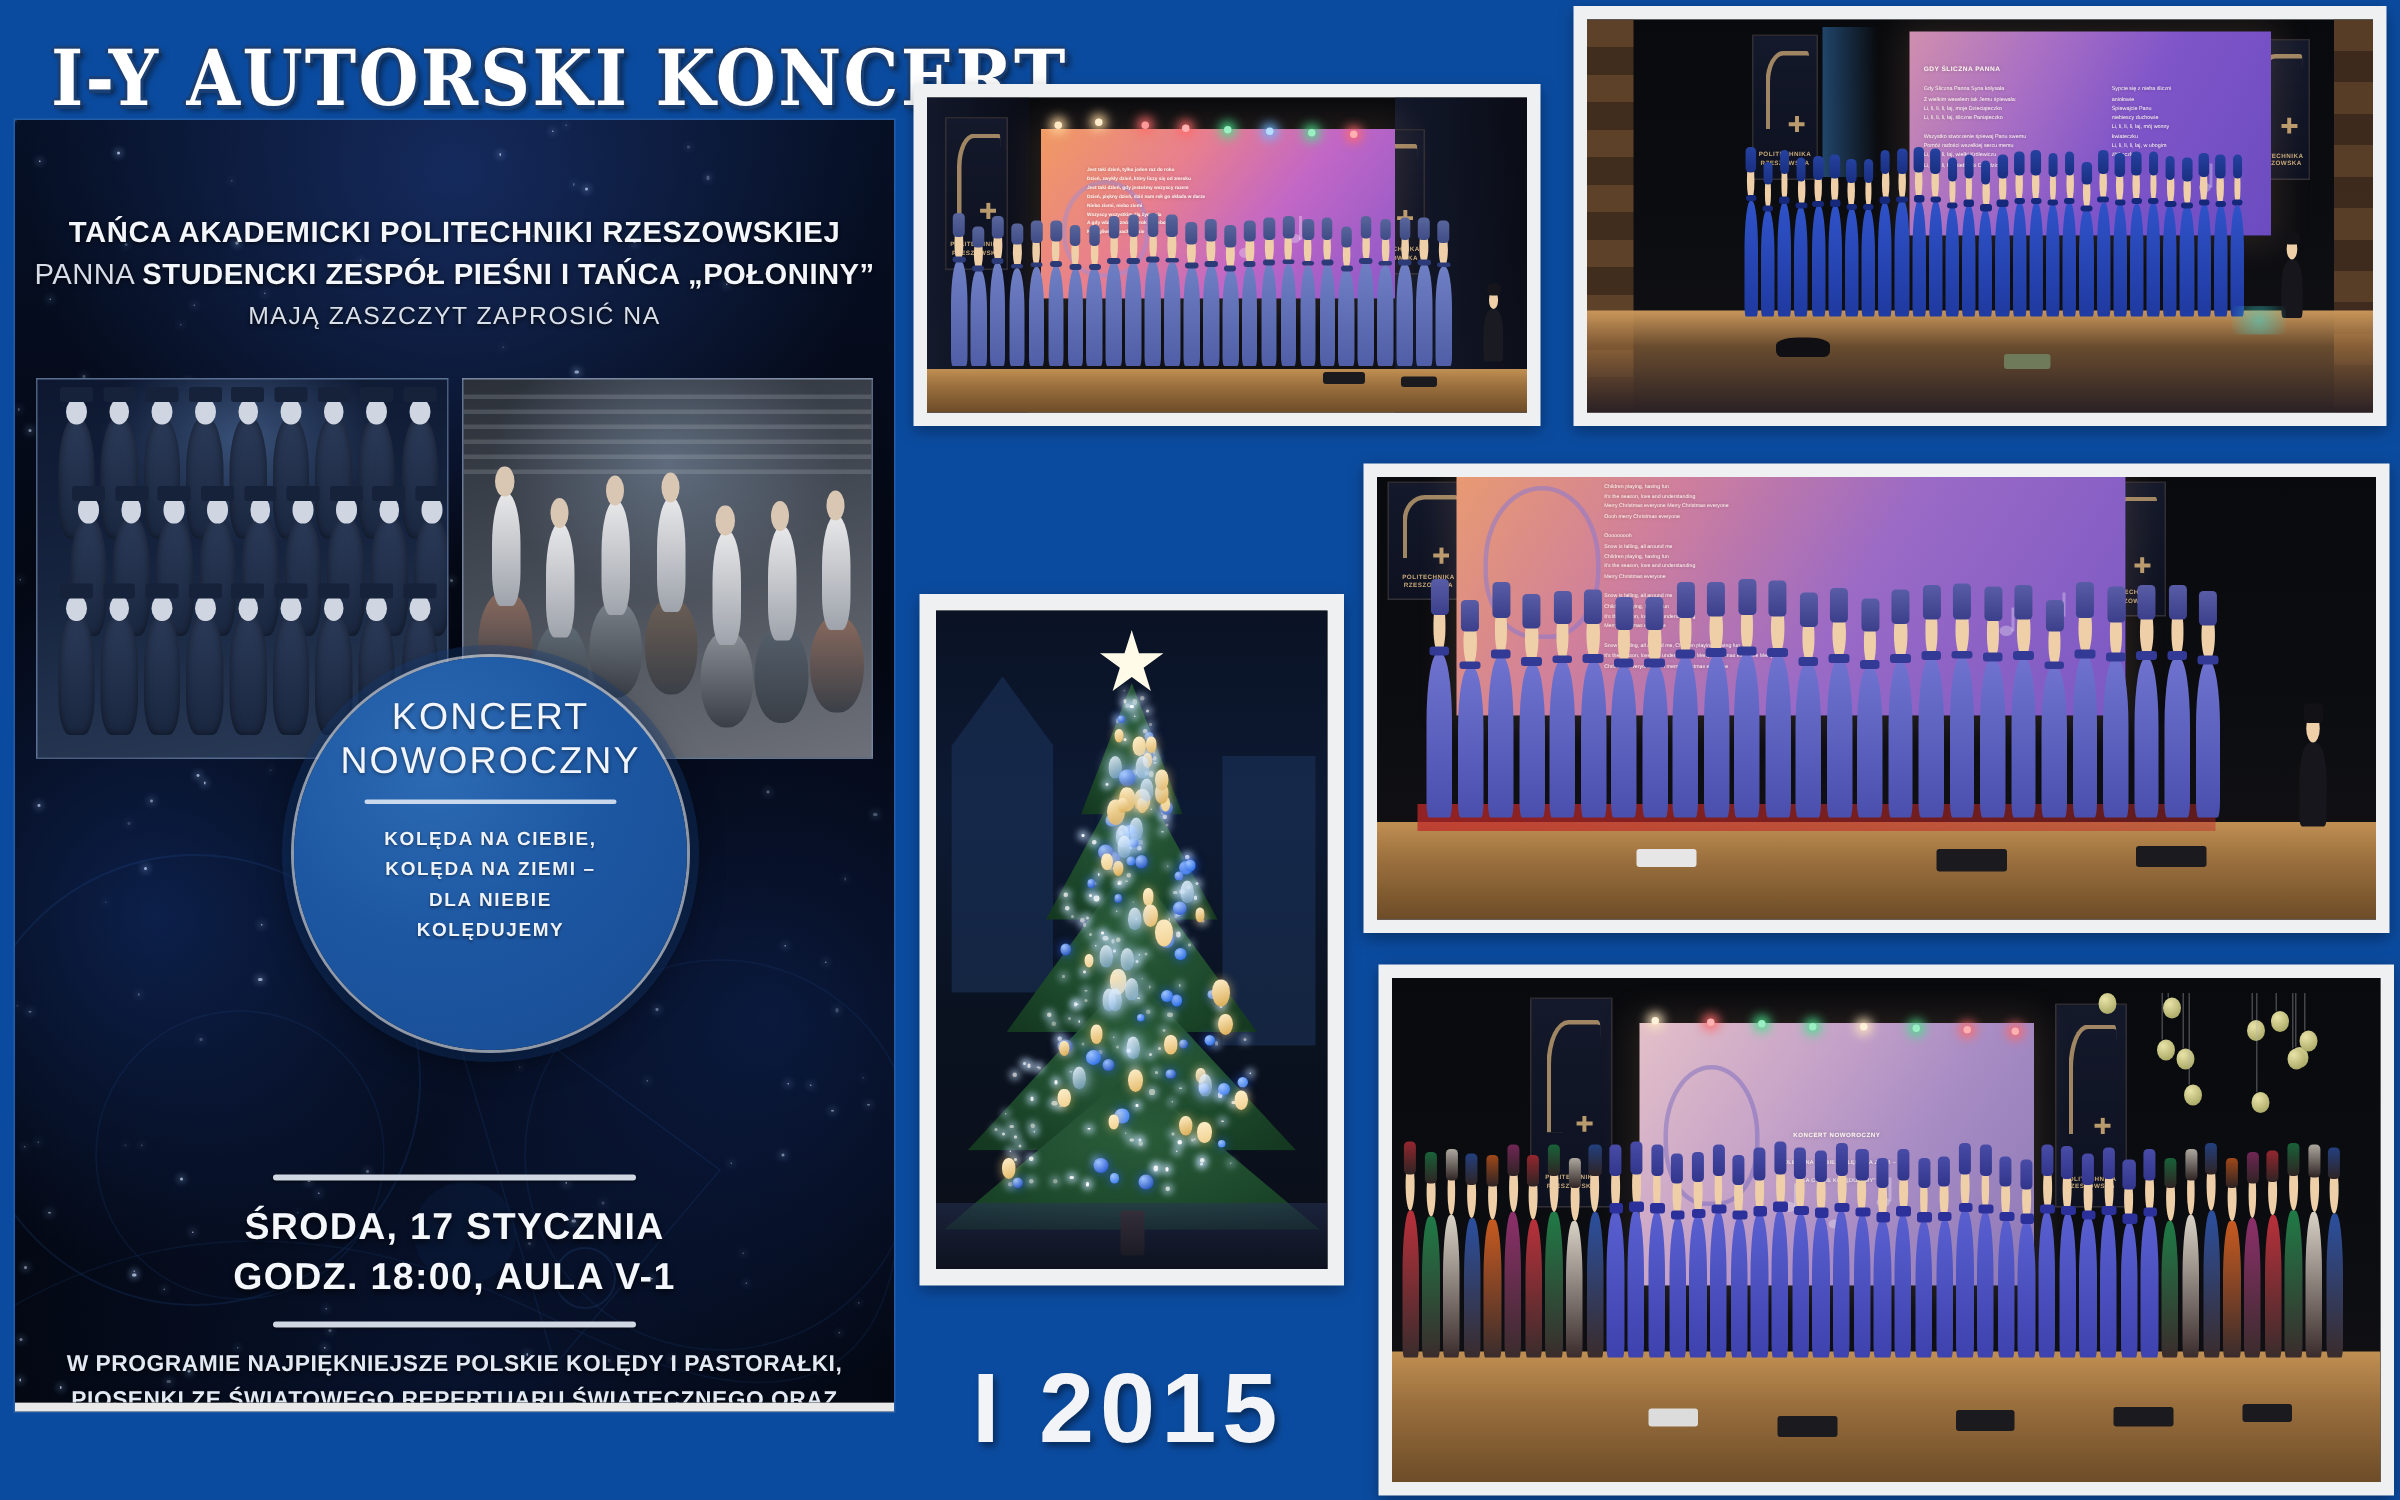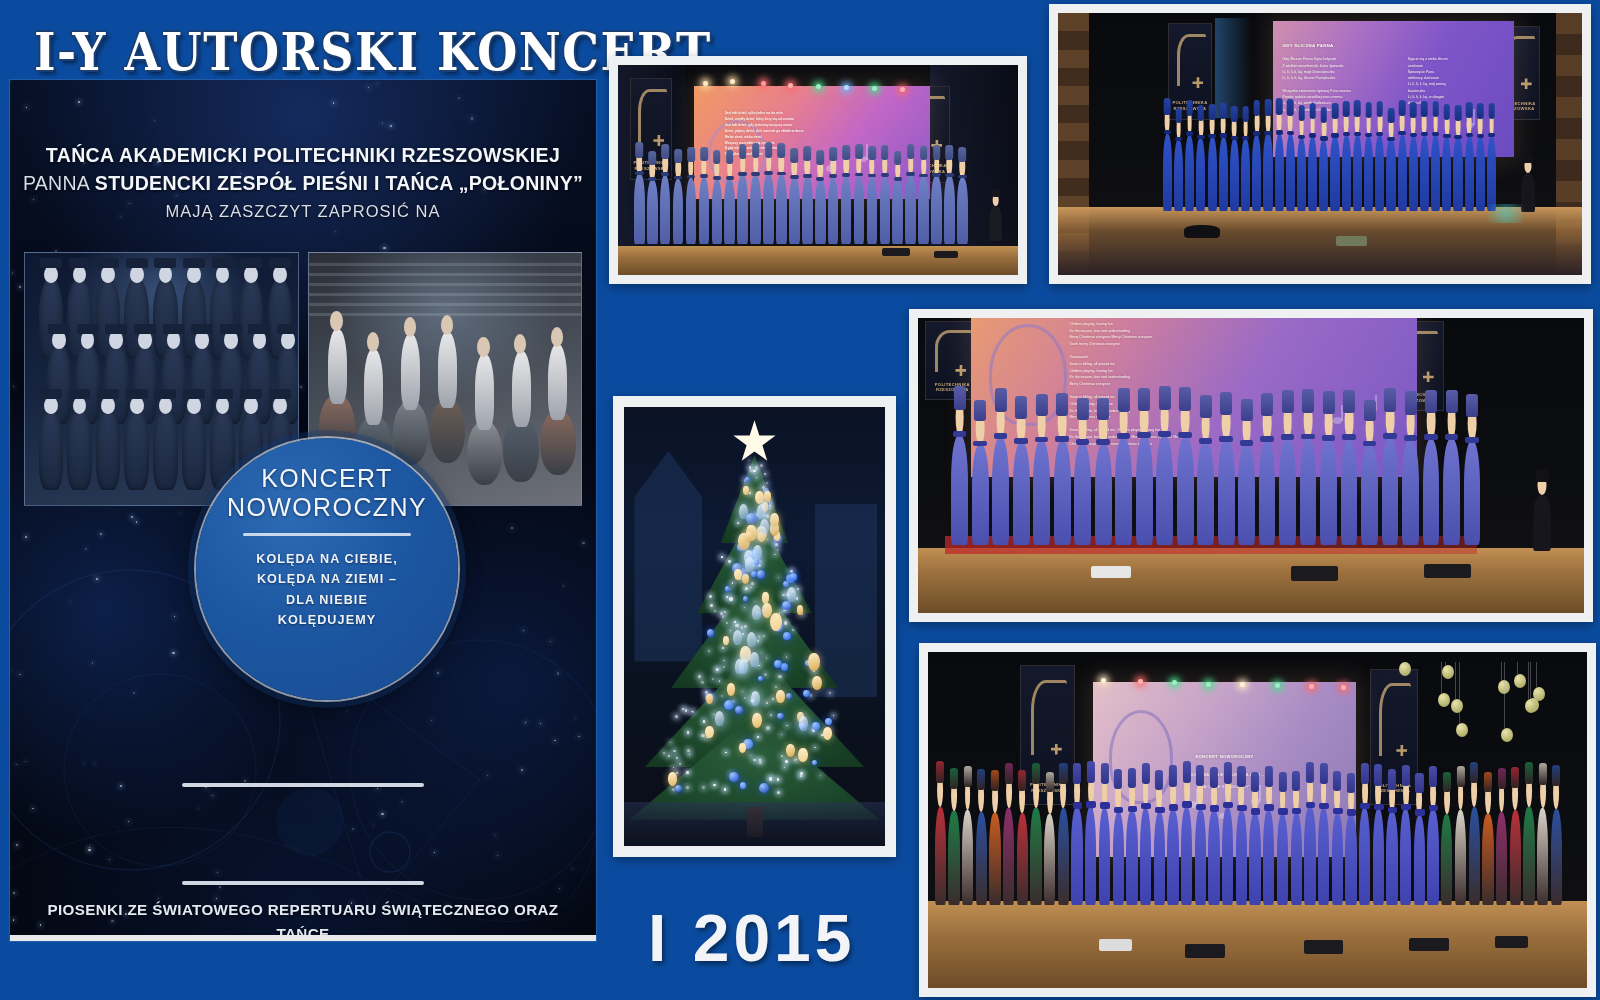--- a/index.html
+++ b/index.html
@@ -448,23 +448,28 @@
       <div class="c-rule"></div>
       <div class="c-sub">
         <div>KOLĘDA NA CIEBIE,</div>
         <div>KOLĘDA NA ZIEMI –</div>
         <div>DLA NIEBIE</div>
         <div>KOLĘDUJEMY</div>
       </div>
     </div>
 
     <div class="rule-wide rule-top"></div>
+    <div class="p-when">
+      <div>ŚRODA, 17 STYCZNIA</div>
+      <div>GODZ. 18:00, AULA V-1</div>
+    </div>
     <div class="rule-wide rule-bot"></div>
 
     <div class="p-prog">
+      <div>W PROGRAMIE NAJPIĘKNIEJSZE POLSKIE KOLĘDY I PASTORAŁKI,</div>
       <div>PIOSENKI ZE ŚWIATOWEGO REPERTUARU ŚWIĄTECZNEGO ORAZ TAŃCE</div>
     </div>
   </div>
 
   <div class="frame" id="photo-top-left">
     <div class="inner">
       <div class="hall"></div>
       <div class="curtain" style="left:0;width:17%"></div>
       <div class="curtain" style="right:0;width:22%"></div>
       <div class="banner" style="left:3%;top:6%;width:10%;height:48%">

